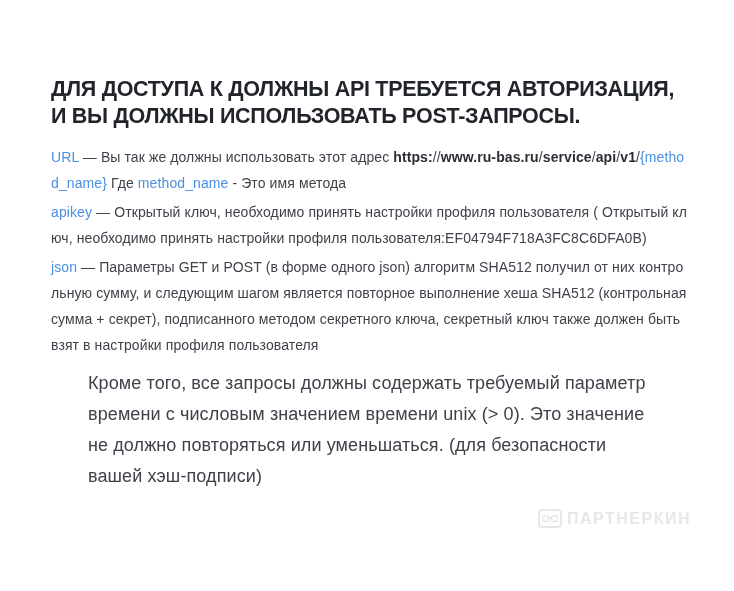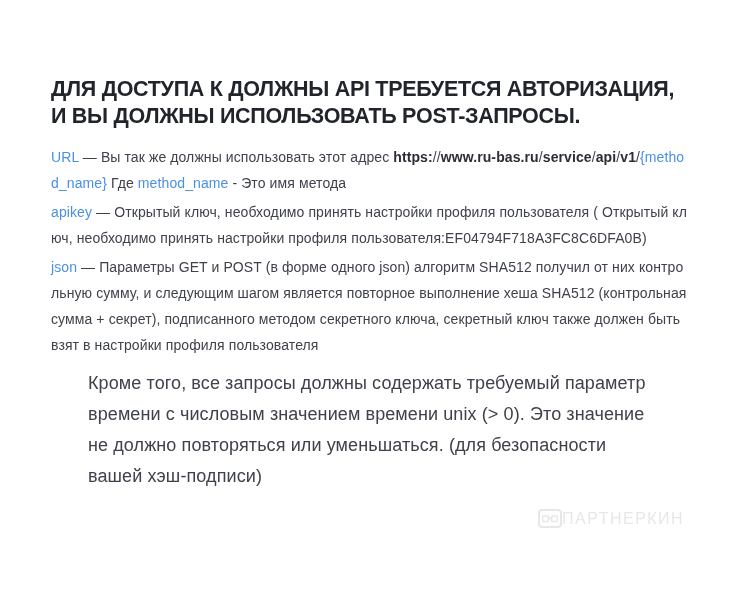--- a/index.html
+++ b/index.html
@@ -54,22 +54,23 @@
     line-height:31px;
     letter-spacing:0.1px;
     color:var(--body);
   }
   .watermark{
     position:absolute;
     left:538px;top:509px;
     z-index:0;
     display:flex;
     align-items:center;
+    gap:5px;
     color:var(--watermark);
-    font-weight:normal;
+    font-weight:bold;
     font-size:16px;
     letter-spacing:1.5px;
     white-space:nowrap;
     user-select:none;
     text-align:center;
   }
   .wm-icon{
     display:inline-flex;
     width:24px;height:19px;
     border:2px solid var(--watermark);

